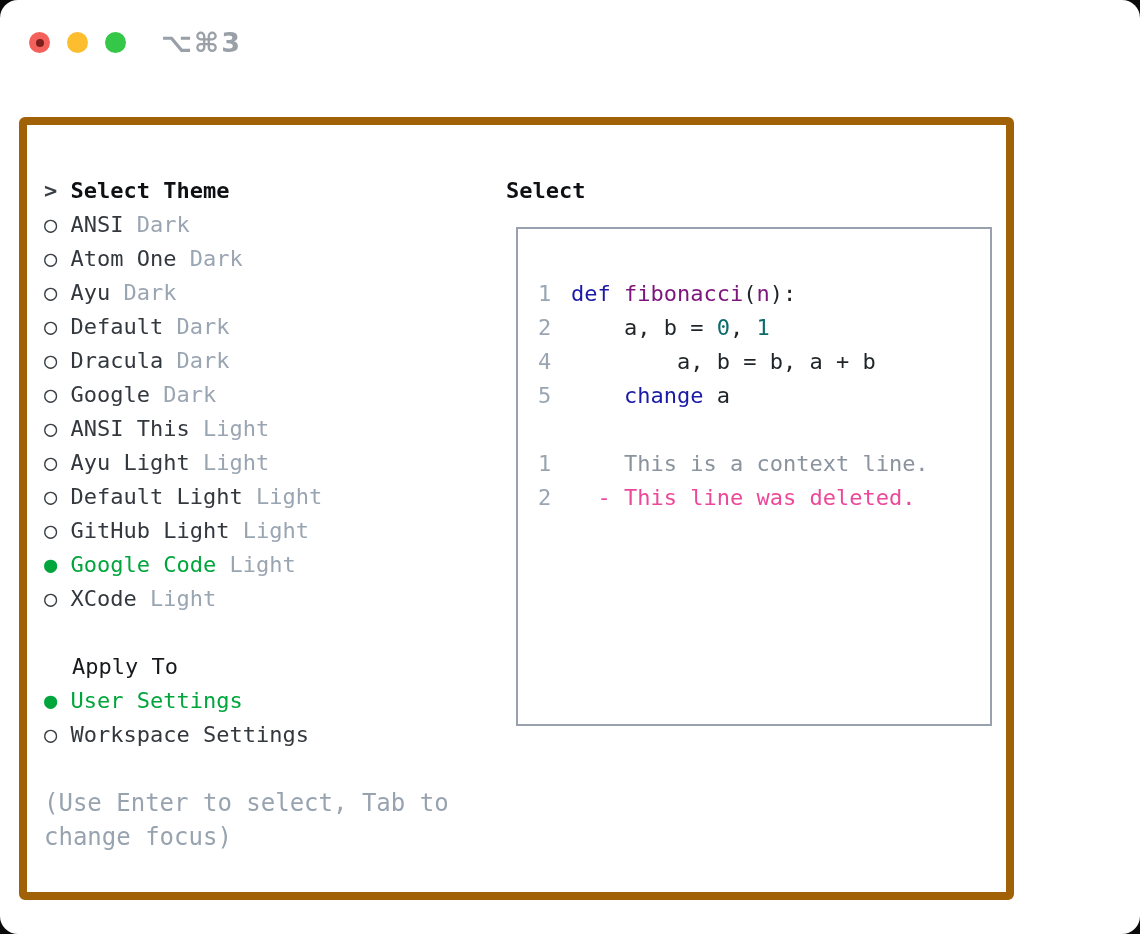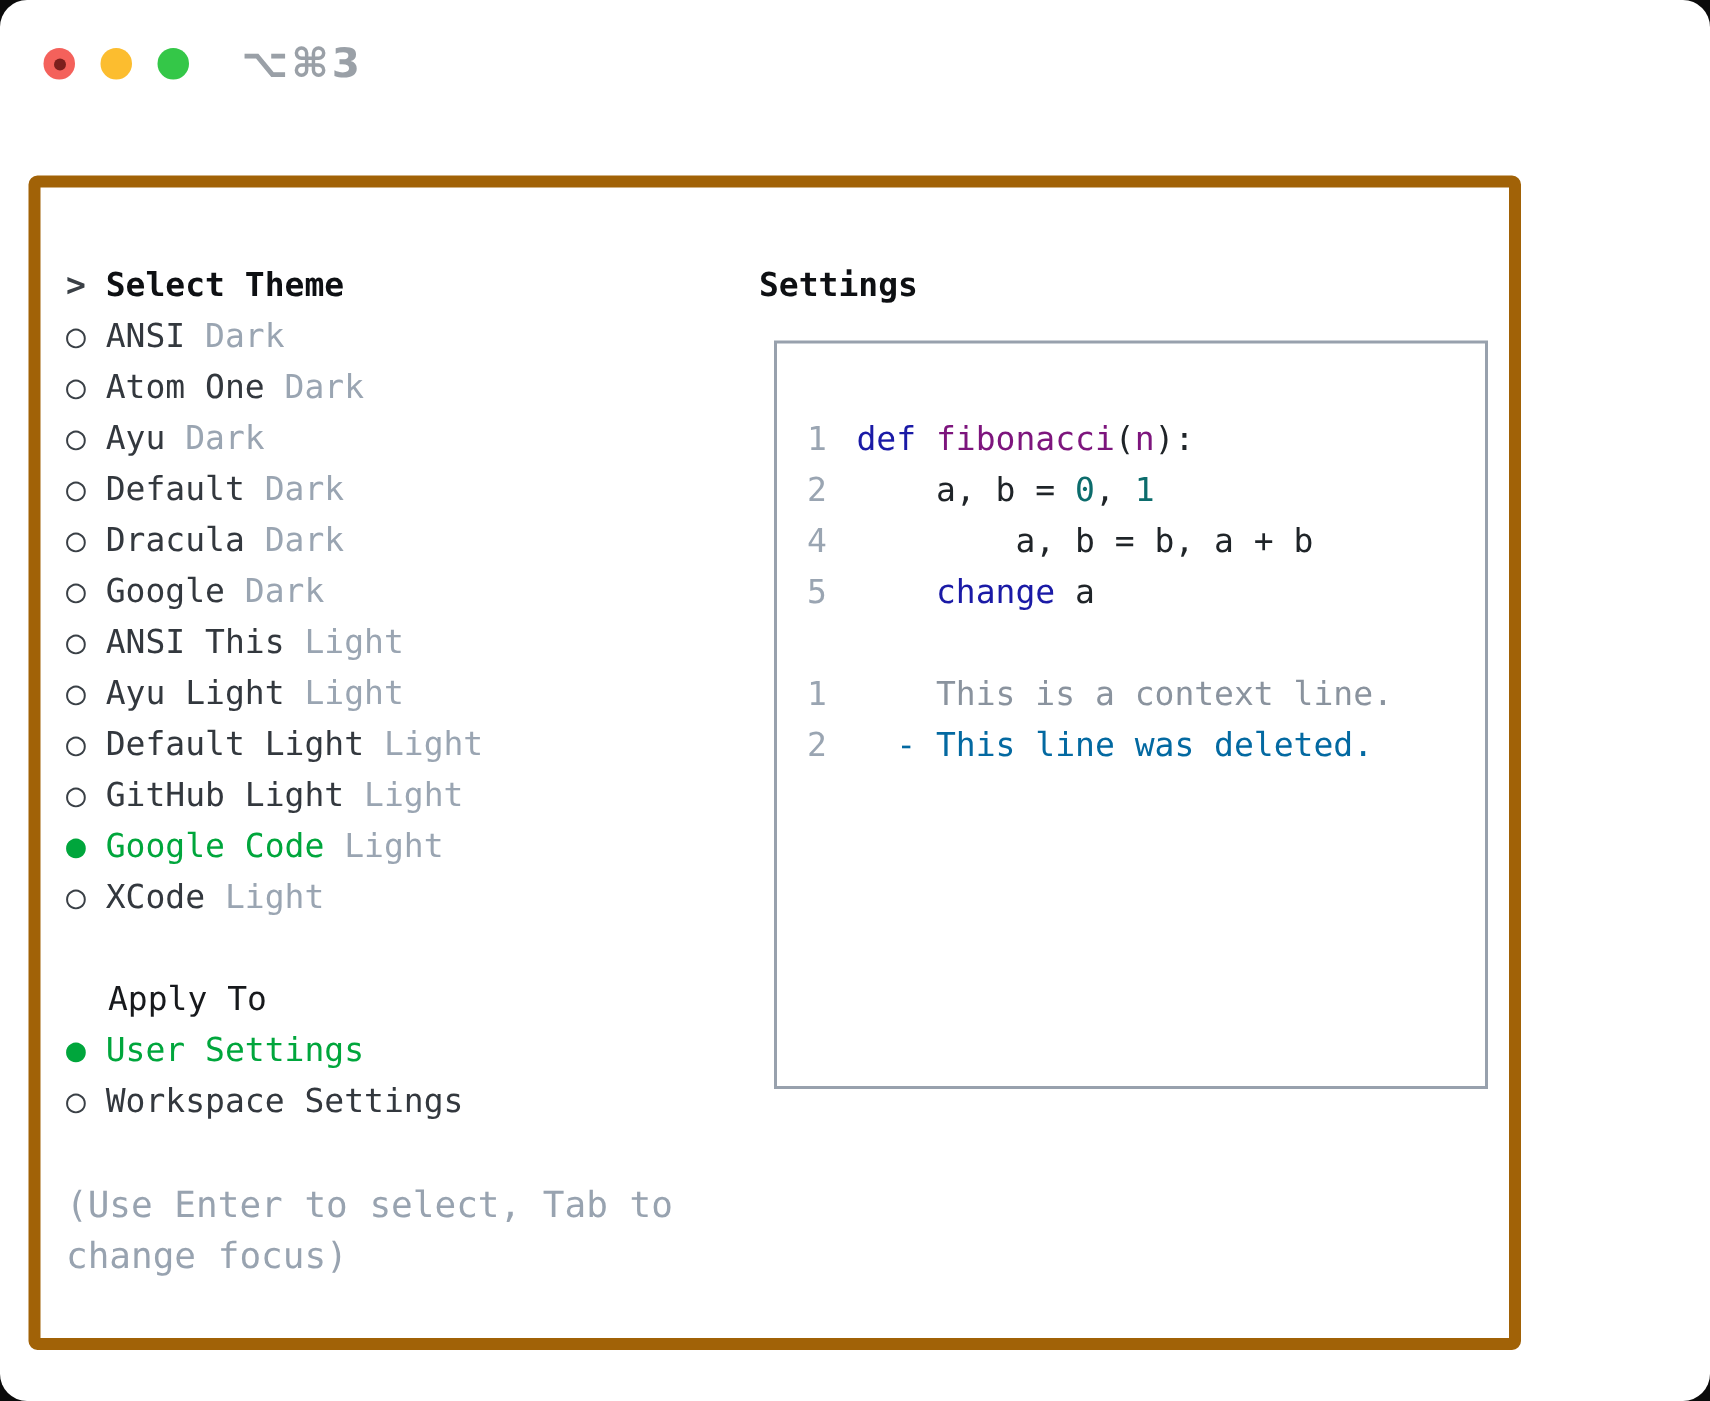--- a/index.html
+++ b/index.html
@@ -56,21 +56,21 @@
     padding:48px 0 0 20px; background:#fff;
   }
   .code-row { height:34px; line-height:34px; font-size:22px; white-space:pre; }
   .ln { display:inline-block; width:33px; color:#9aa5b2; }
   .c-kw { color:#1a1aa6; }
   .c-fn { color:#7d157d; }
   .c-num { color:#0c6c6c; }
   .c-pl { color:#1f2428; }
   .diff-block { margin-top:34px; }
   .d-context { color:#8a939e; }
-  .d-deleted { color:#0369a1; }
+  .d-deleted { color:#ec4899; }
   .d-added   { color:#00c316; }
 </style>
 </head>
 <body>
 
 <div class="window">
 
   <div class="titlebar">
     <div class="light light-red" style="background: rgb(244, 97, 91);"></div>
     <div class="light light-yellow" style="background: rgb(252, 189, 47);"></div>
@@ -105,21 +105,21 @@
       <div id="apply-list">
           <div class="row sel"><span class="prefix">● </span><span class="sel">User Settings</span></div>
           <div class="row"><span class="prefix">○ </span><span>Workspace Settings</span></div>
         </div>
 
       <div class="spacer"></div>
 
       <div class="help">(Use Enter to select, Tab to change focus)</div>
     </div>
 
-    <div class="preview-header">Settings</div>
+    <div class="preview-header">Select</div>
 
     <div class="preview-box">
       <div id="code-lines">
           <div class="code-row"><span class="ln">1</span><span class="c-kw">def</span><span class="c-pl"> </span><span class="c-fn">fibonacci</span><span class="c-pl">(</span><span class="c-fn">n</span><span class="c-pl">):</span></div>
           <div class="code-row"><span class="ln">2</span><span class="c-pl">    a, b = </span><span class="c-num">0</span><span class="c-pl">, </span><span class="c-num">1</span></div>
           <div class="code-row"><span class="ln">4</span><span class="c-pl">        a, b = b, a + b</span></div>
           <div class="code-row"><span class="ln">5</span><span class="c-pl">    </span><span class="c-kw">change</span><span class="c-pl"> a</span></div>
         </div>
       <div id="diff-lines" class="diff-block">
           <div class="code-row"><span class="ln">1</span><span class="d-context">    This is a context line.</span></div>

